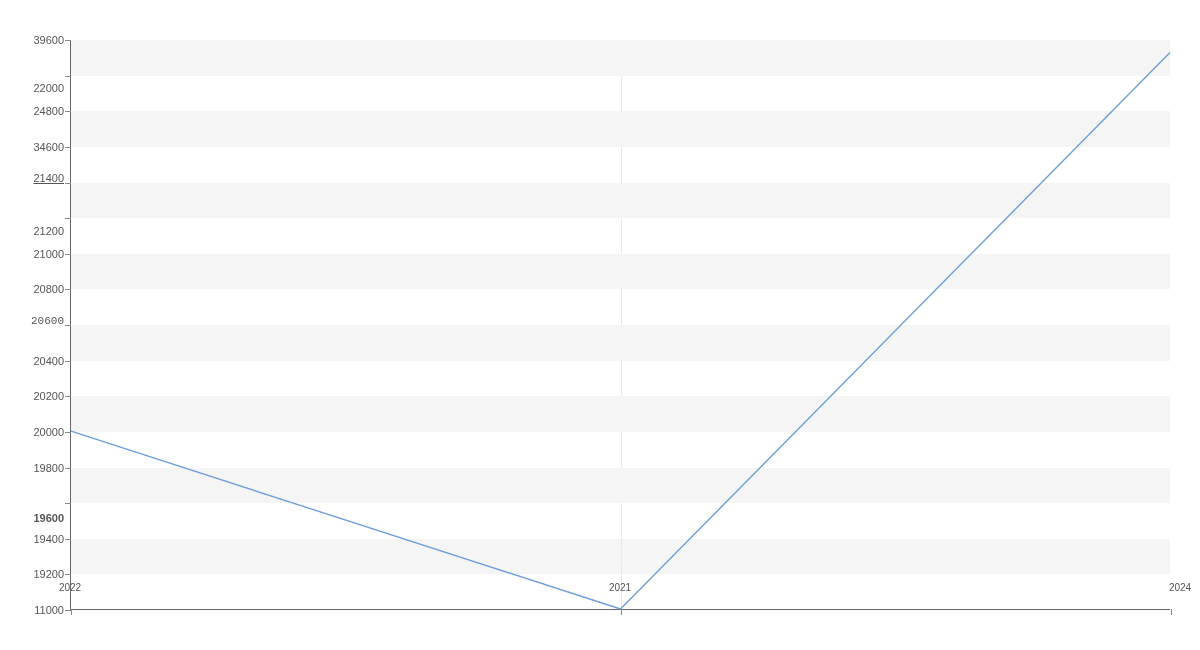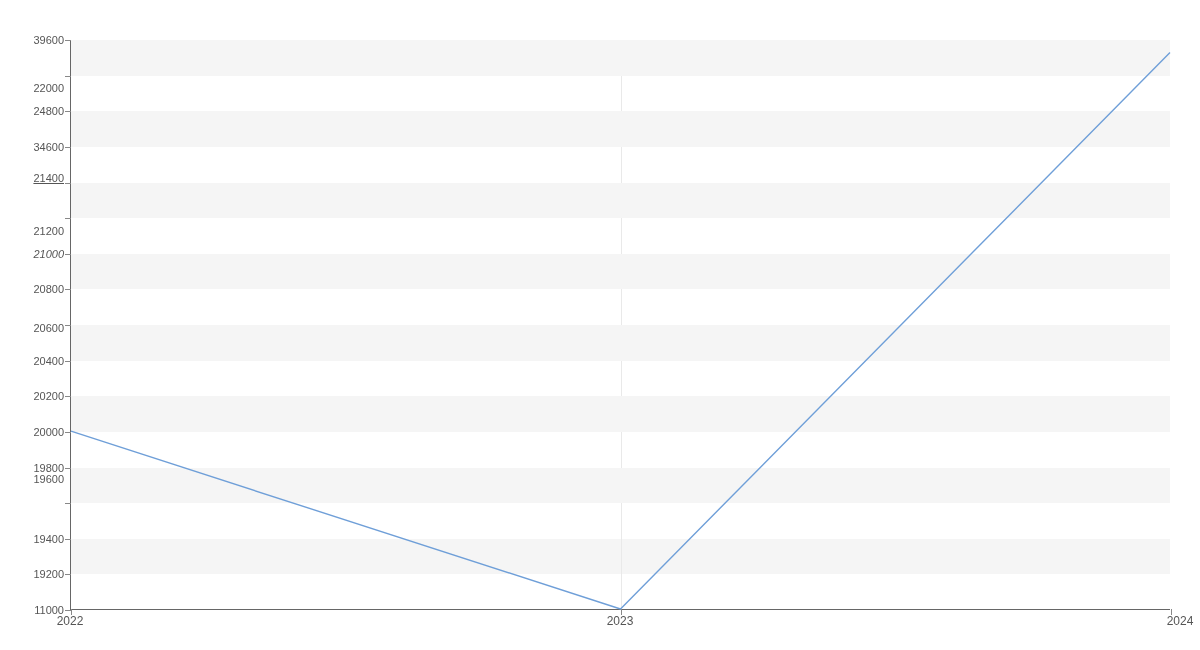--- a/index.html
+++ b/index.html
@@ -61,22 +61,22 @@
     transform: translateY(-50%);
   }
   .x-tick {
     position: absolute;
     bottom: -6px;
     height: 6px;
     border-left: 1px solid #888;
   }
   .x-label {
     position: absolute;
-    top: 614px;
-    font-size: 12px;
+    top: 582px;
+    font-size: 10px;
     color: #555;
     transform: translateX(-50%);
   }
   svg.line-layer {
     position: absolute;
     left: 0;
     top: 0;
     width: 100%;
     height: 100%;
     overflow: visible;
@@ -128,30 +128,30 @@
       <div class="y-tick" style="top: 71.25px;"></div>
       <div class="y-tick" style="top: 35.625px;"></div>
       <div class="y-tick" style="top: 0px;"></div>
       <div class="x-tick" style="left: 0px;"></div>
       <div class="x-tick" style="left: 550px;"></div>
       <div class="x-tick" style="left: 1100px;"></div>
     </div>
 <div class="y-label" style="top: 610px;">11000</div>
     <div class="y-label" style="top: 574.375px;">19200</div>
     <div class="y-label" style="top: 538.75px;">19400</div>
-    <div class="y-label" style="top: 479px;">19600</div>
+    <div class="y-label" style="top: 518px; font-weight: bold;">19600</div>
     <div class="y-label" style="top: 467.5px;">19800</div>
     <div class="y-label" style="top: 431.875px; text-align: right;">20000</div>
     <div class="y-label" style="top: 396.25px;">20200</div>
     <div class="y-label" style="top: 360.625px;">20400</div>
-    <div class="y-label" style="top: 328px;">20600</div>
+    <div class="y-label" style="top: 321px; font-family: Liberation Mono, monospace;">20600</div>
     <div class="y-label" style="top: 289.375px;">20800</div>
-    <div class="y-label" style="top: 253.75px; font-style: italic;">21000</div>
+    <div class="y-label" style="top: 253.75px;">21000</div>
     <div class="y-label" style="top: 218.125px; margin-top: 13px;">21200</div>
     <div class="y-label" style="top: 178px; text-decoration: underline;">21400</div>
     <div class="y-label" style="top: 146.875px;">34600</div>
     <div class="y-label" style="top: 111.25px;">24800</div>
     <div class="y-label" style="top: 81px; margin-top: 7px;">22000</div>
     <div class="y-label" style="top: 40px;">39600</div>
     <div class="x-label" style="left: 70px;">2022</div>
-    <div class="x-label" style="left: 620px;">2023</div>
+    <div class="x-label" style="left: 620px;">2021</div>
     <div class="x-label" style="left: 1170px; margin-left: 10px;">2024</div>
   </div>
 
 </body></html>

